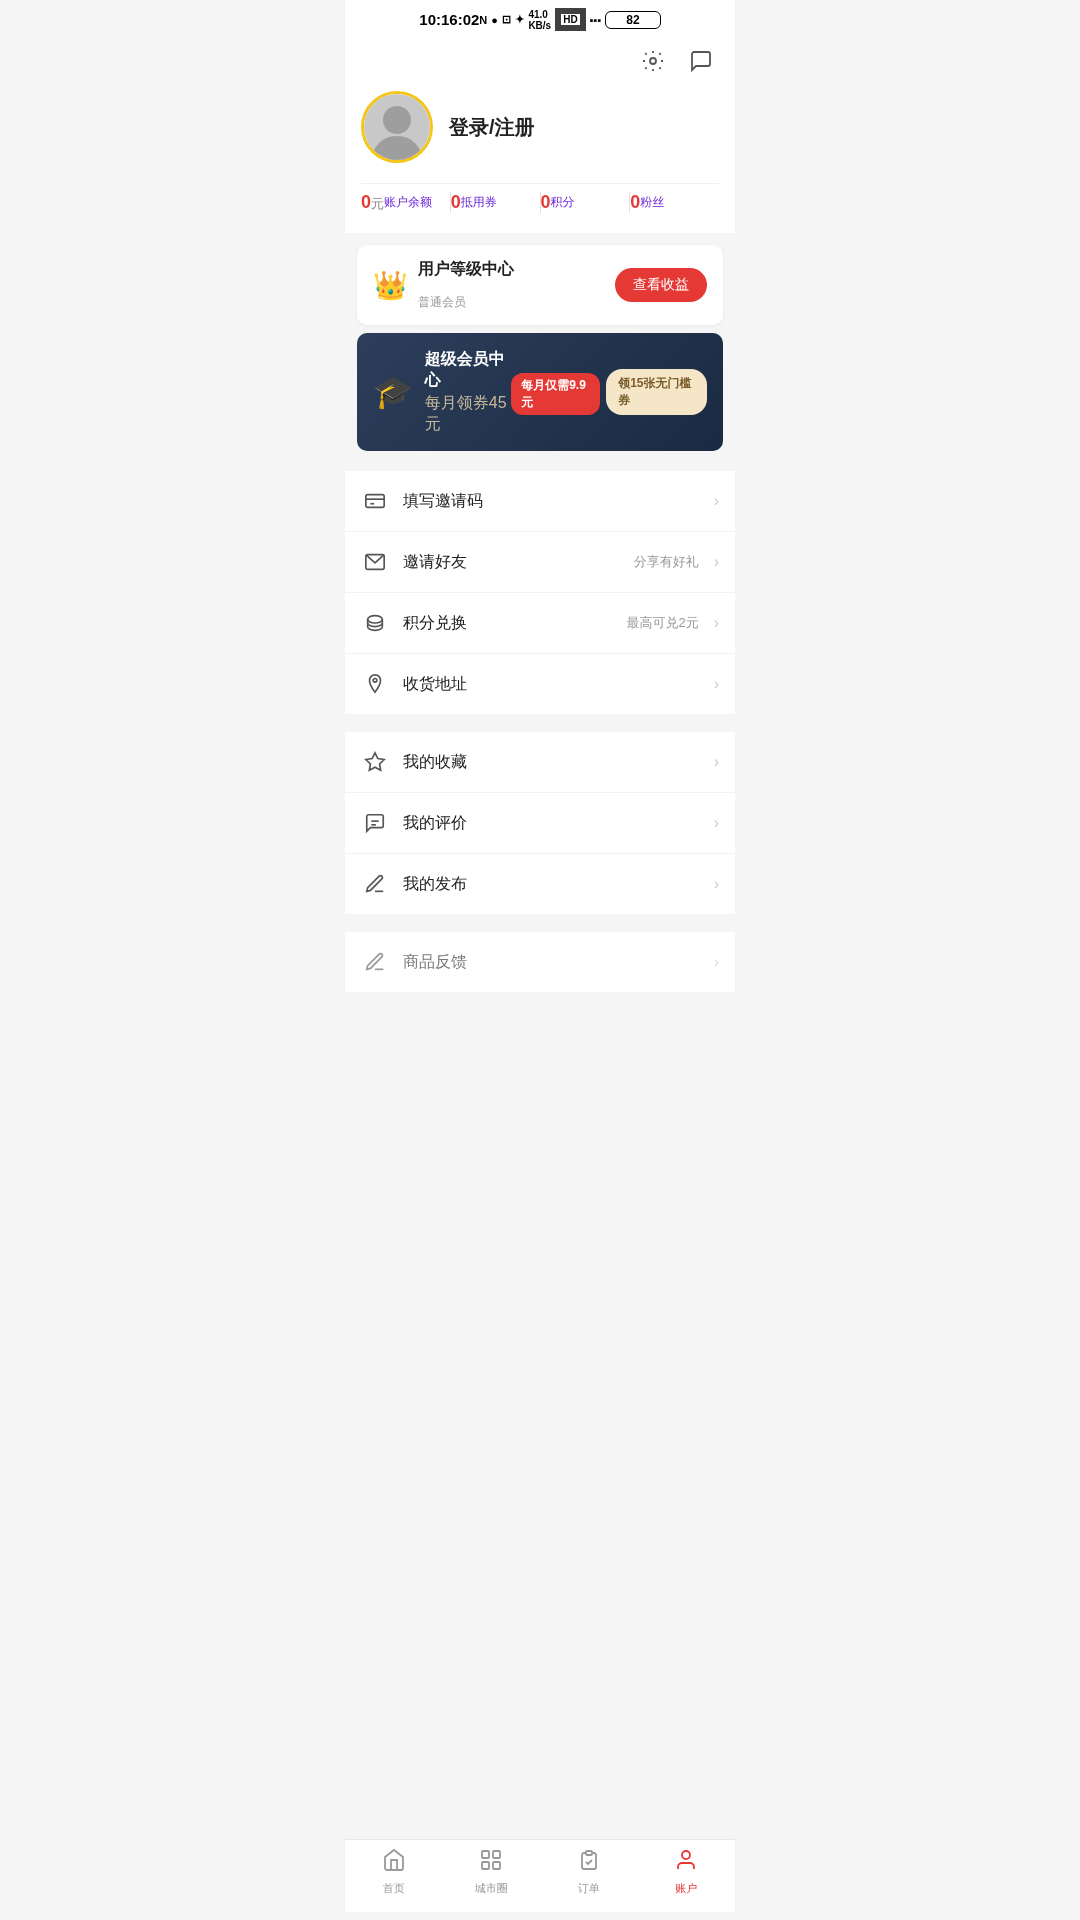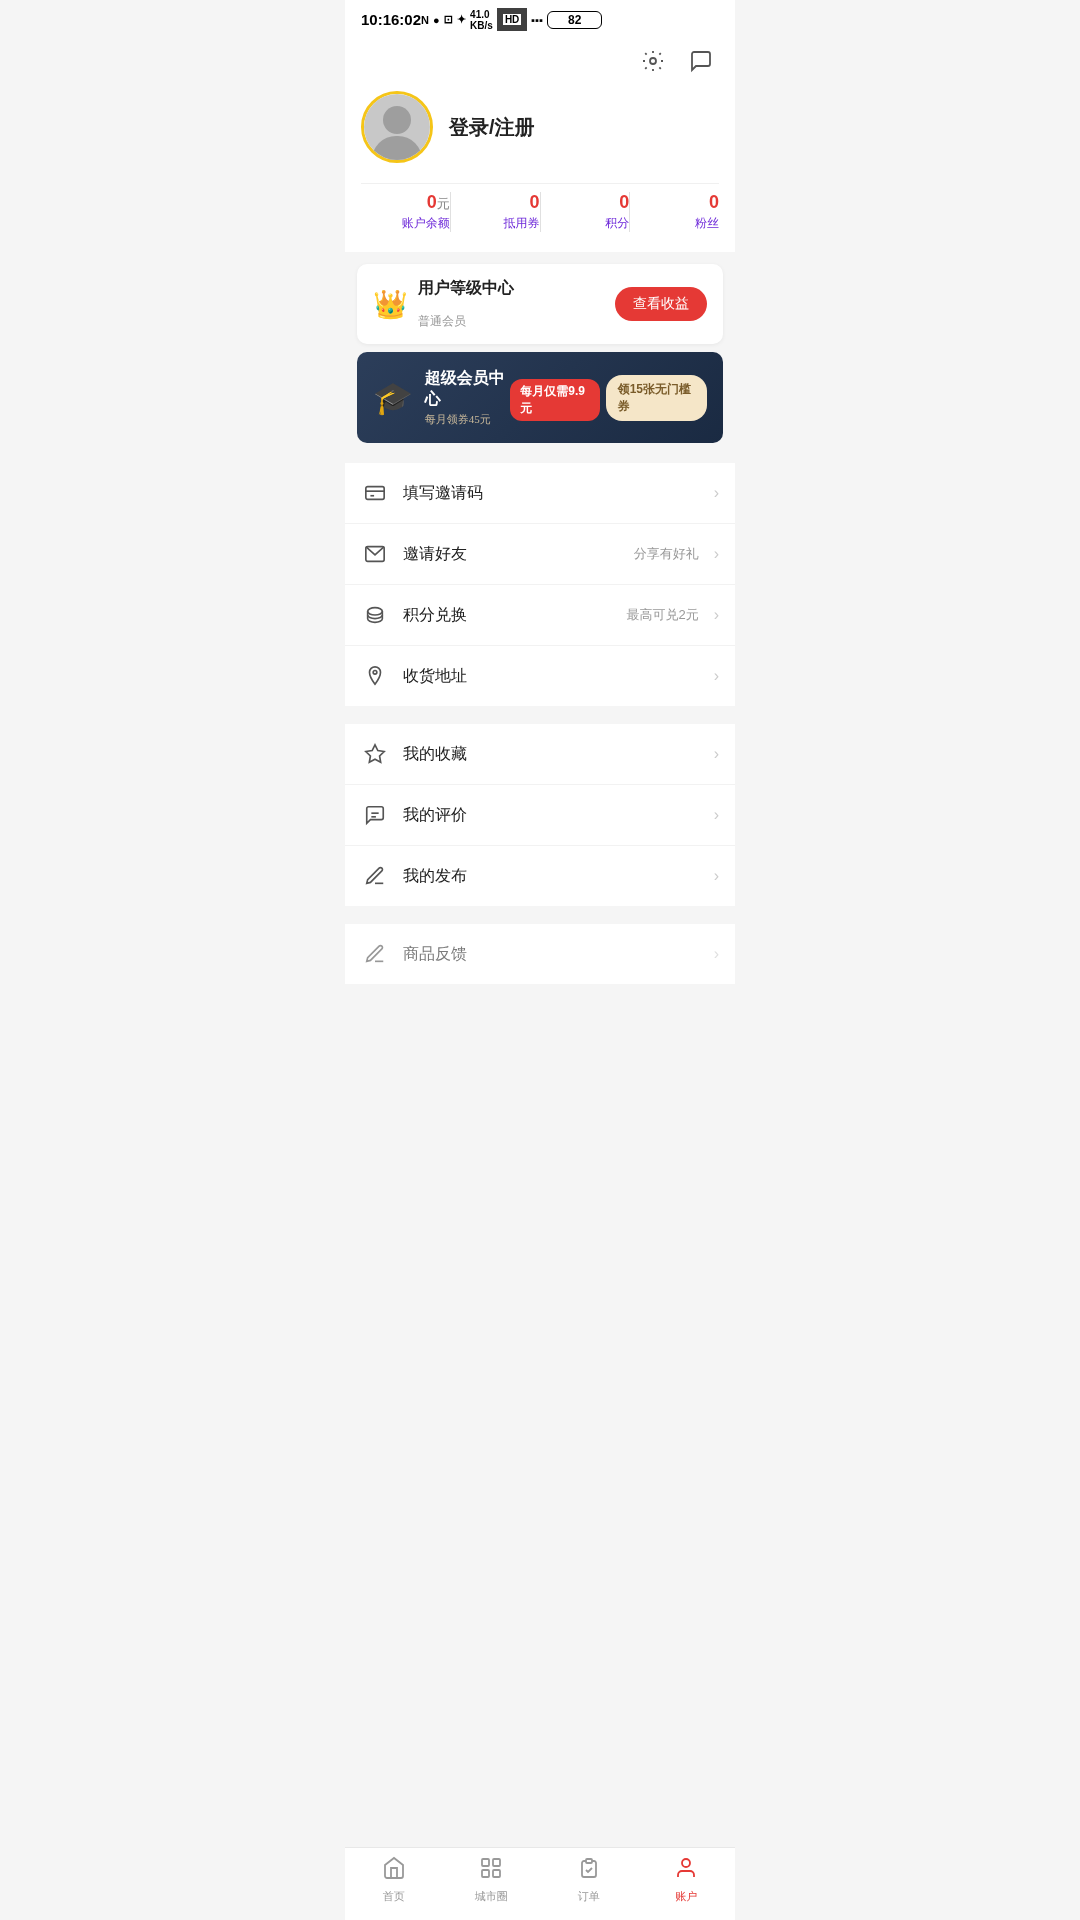--- a/index.html
+++ b/index.html
@@ -11,21 +11,21 @@
       margin: 0 auto;
       min-height: 100vh;
       position: relative;
       overflow-x: hidden;
     }
 
     
     .status-bar {
       background: #fff;
       display: flex;
-      justify-content: flex-start;
+      justify-content: center;
       align-items: center;
       padding: 8px 16px 4px;
       font-size: 13px;
       font-weight: 600;
     }
     .status-time { font-size: 15px; font-weight: 700; color: #000; }
     .status-icons { display: flex; align-items: center; gap: 4px; font-size: 11px; color: #000; }
 
     
     .header {
@@ -101,22 +101,22 @@
     
     .stats-row {
       display: flex;
       justify-content: space-around;
       align-items: center;
       padding: 8px 0 4px;
       border-top: 1px solid #f0f0f0;
     }
     .stat-item {
       display: flex;
-      flex-direction: column;
-      align-items: flex-end;
+      flex-direction: row;
+      align-items: flex-start;
       flex: 1;
     }
     .stat-item + .stat-item {
       border-left: 1px solid #e0e0e0;
     }
     .stat-value {
       font-size: 18px;
       font-weight: 700;
       color: #e53935;
     }
@@ -196,24 +196,23 @@
     }
     .grad-icon {
       font-size: 32px;
     }
     .vip-info .vip-title {
       font-size: 16px;
       font-weight: 600;
       color: #fff;
     }
     .vip-info .vip-sub {
-      font-size: 11px;
+      font-size: 16px;
       color: #c8b89a;
       margin-top: 2px;
-      font-family: Liberation Serif, serif;
     }
     .vip-right {
       display: flex;
       flex-direction: row;
       align-items: flex-end;
       gap: 6px;
       justify-content: space-between;
     }
     .price-badge {
       background: #e53935;
@@ -276,21 +275,21 @@
 
     
     .section-divider {
       height: 10px;
       background: #f5f5f5;
     }
 
     
     .bottom-nav {
       position: fixed;
-      bottom: 0;
+      bottom: 8px;
       left: 50%;
       transform: translateX(-50%);
       width: 390px;
       background: #fff;
       border-top: 1px solid #e8e8e8;
       display: flex;
       justify-content: space-around;
       padding: 8px 0 16px;
       z-index: 100;
     }

